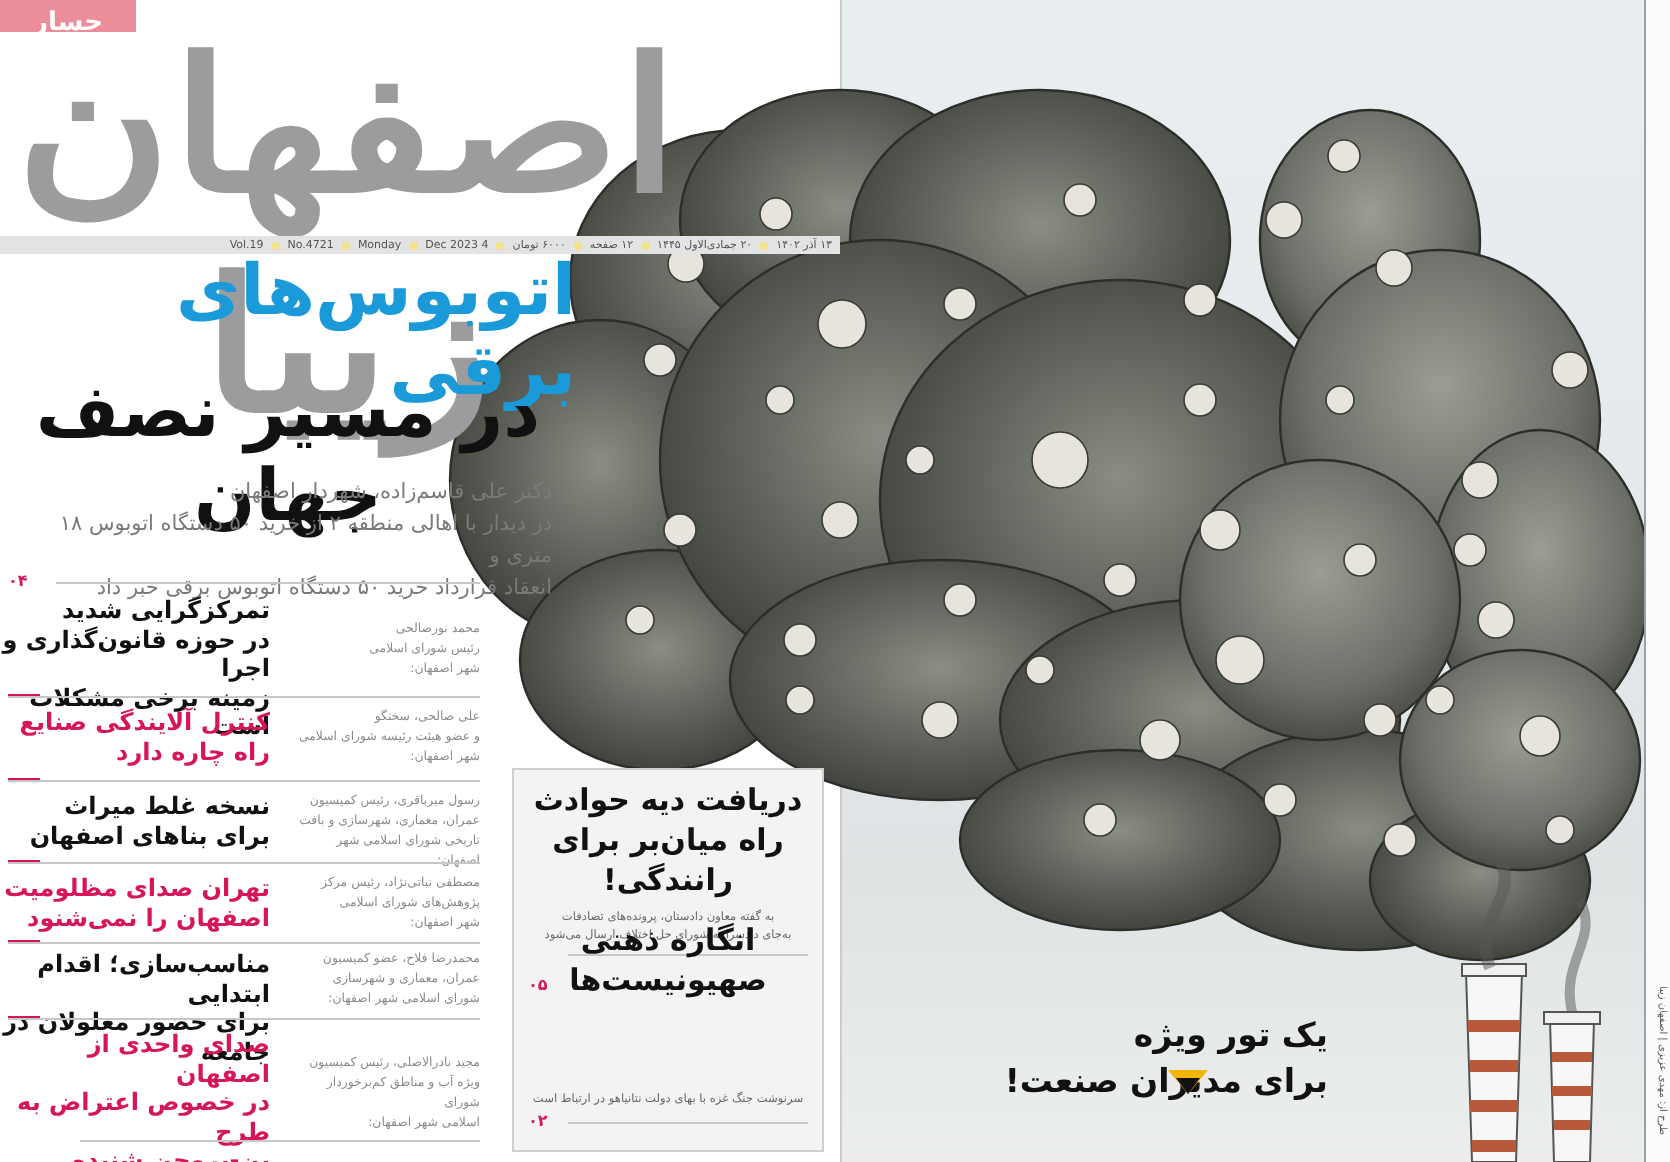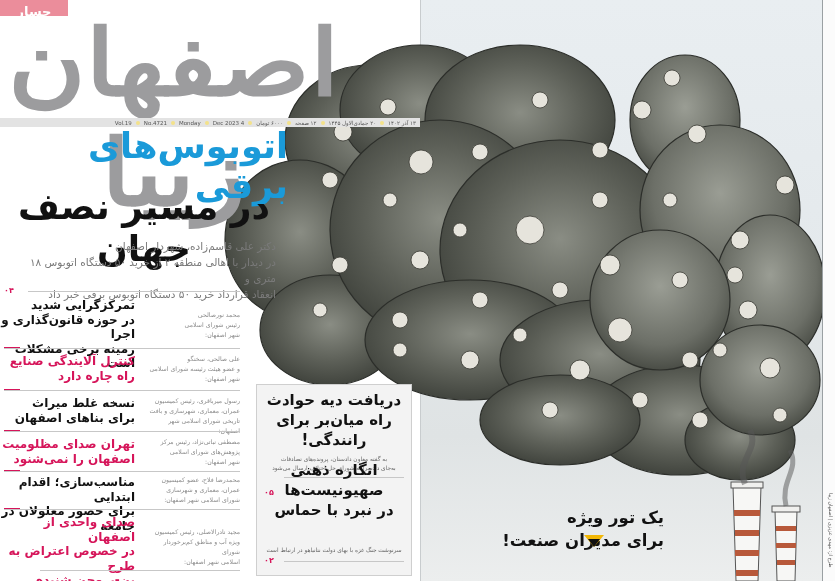--- a/index.html
+++ b/index.html
@@ -346,21 +346,20 @@
   <div class="box-sub" style="left:260px;top:455px;width:148px;">
     <div>به گفته معاون دادستان، پرونده‌های تصادفات</div>
       <div>به‌جای دادسرا به شورای حل اختلاف ارسال می‌شود</div>
   </div>
   <div class="page-ref" style="left:264px;top:488px;">۰۵</div>
   <div class="rule" style="left:284px;top:477px;width:120px;"></div>
 
   <div class="box-title" style="left:262px;top:460px;width:144px;">
     <div>انگاره ذهنی</div>
       <div>صهیونیست‌ها</div>
-      <div>در نبرد با حماس</div>
   </div>
   <div class="box-sub" style="left:260px;top:546px;width:148px;">
     <div>سرنوشت جنگ غزه با بهای دولت نتانیاهو در ارتباط است</div>
   </div>
   <div class="page-ref" style="left:264px;top:556px;">۰۲</div>
   <div class="rule" style="left:284px;top:561px;width:120px;"></div>
 
   <div class="cartoon-caption">
     <div>یک تور ویژه</div>
     <div>برای مدیران صنعت!</div>

